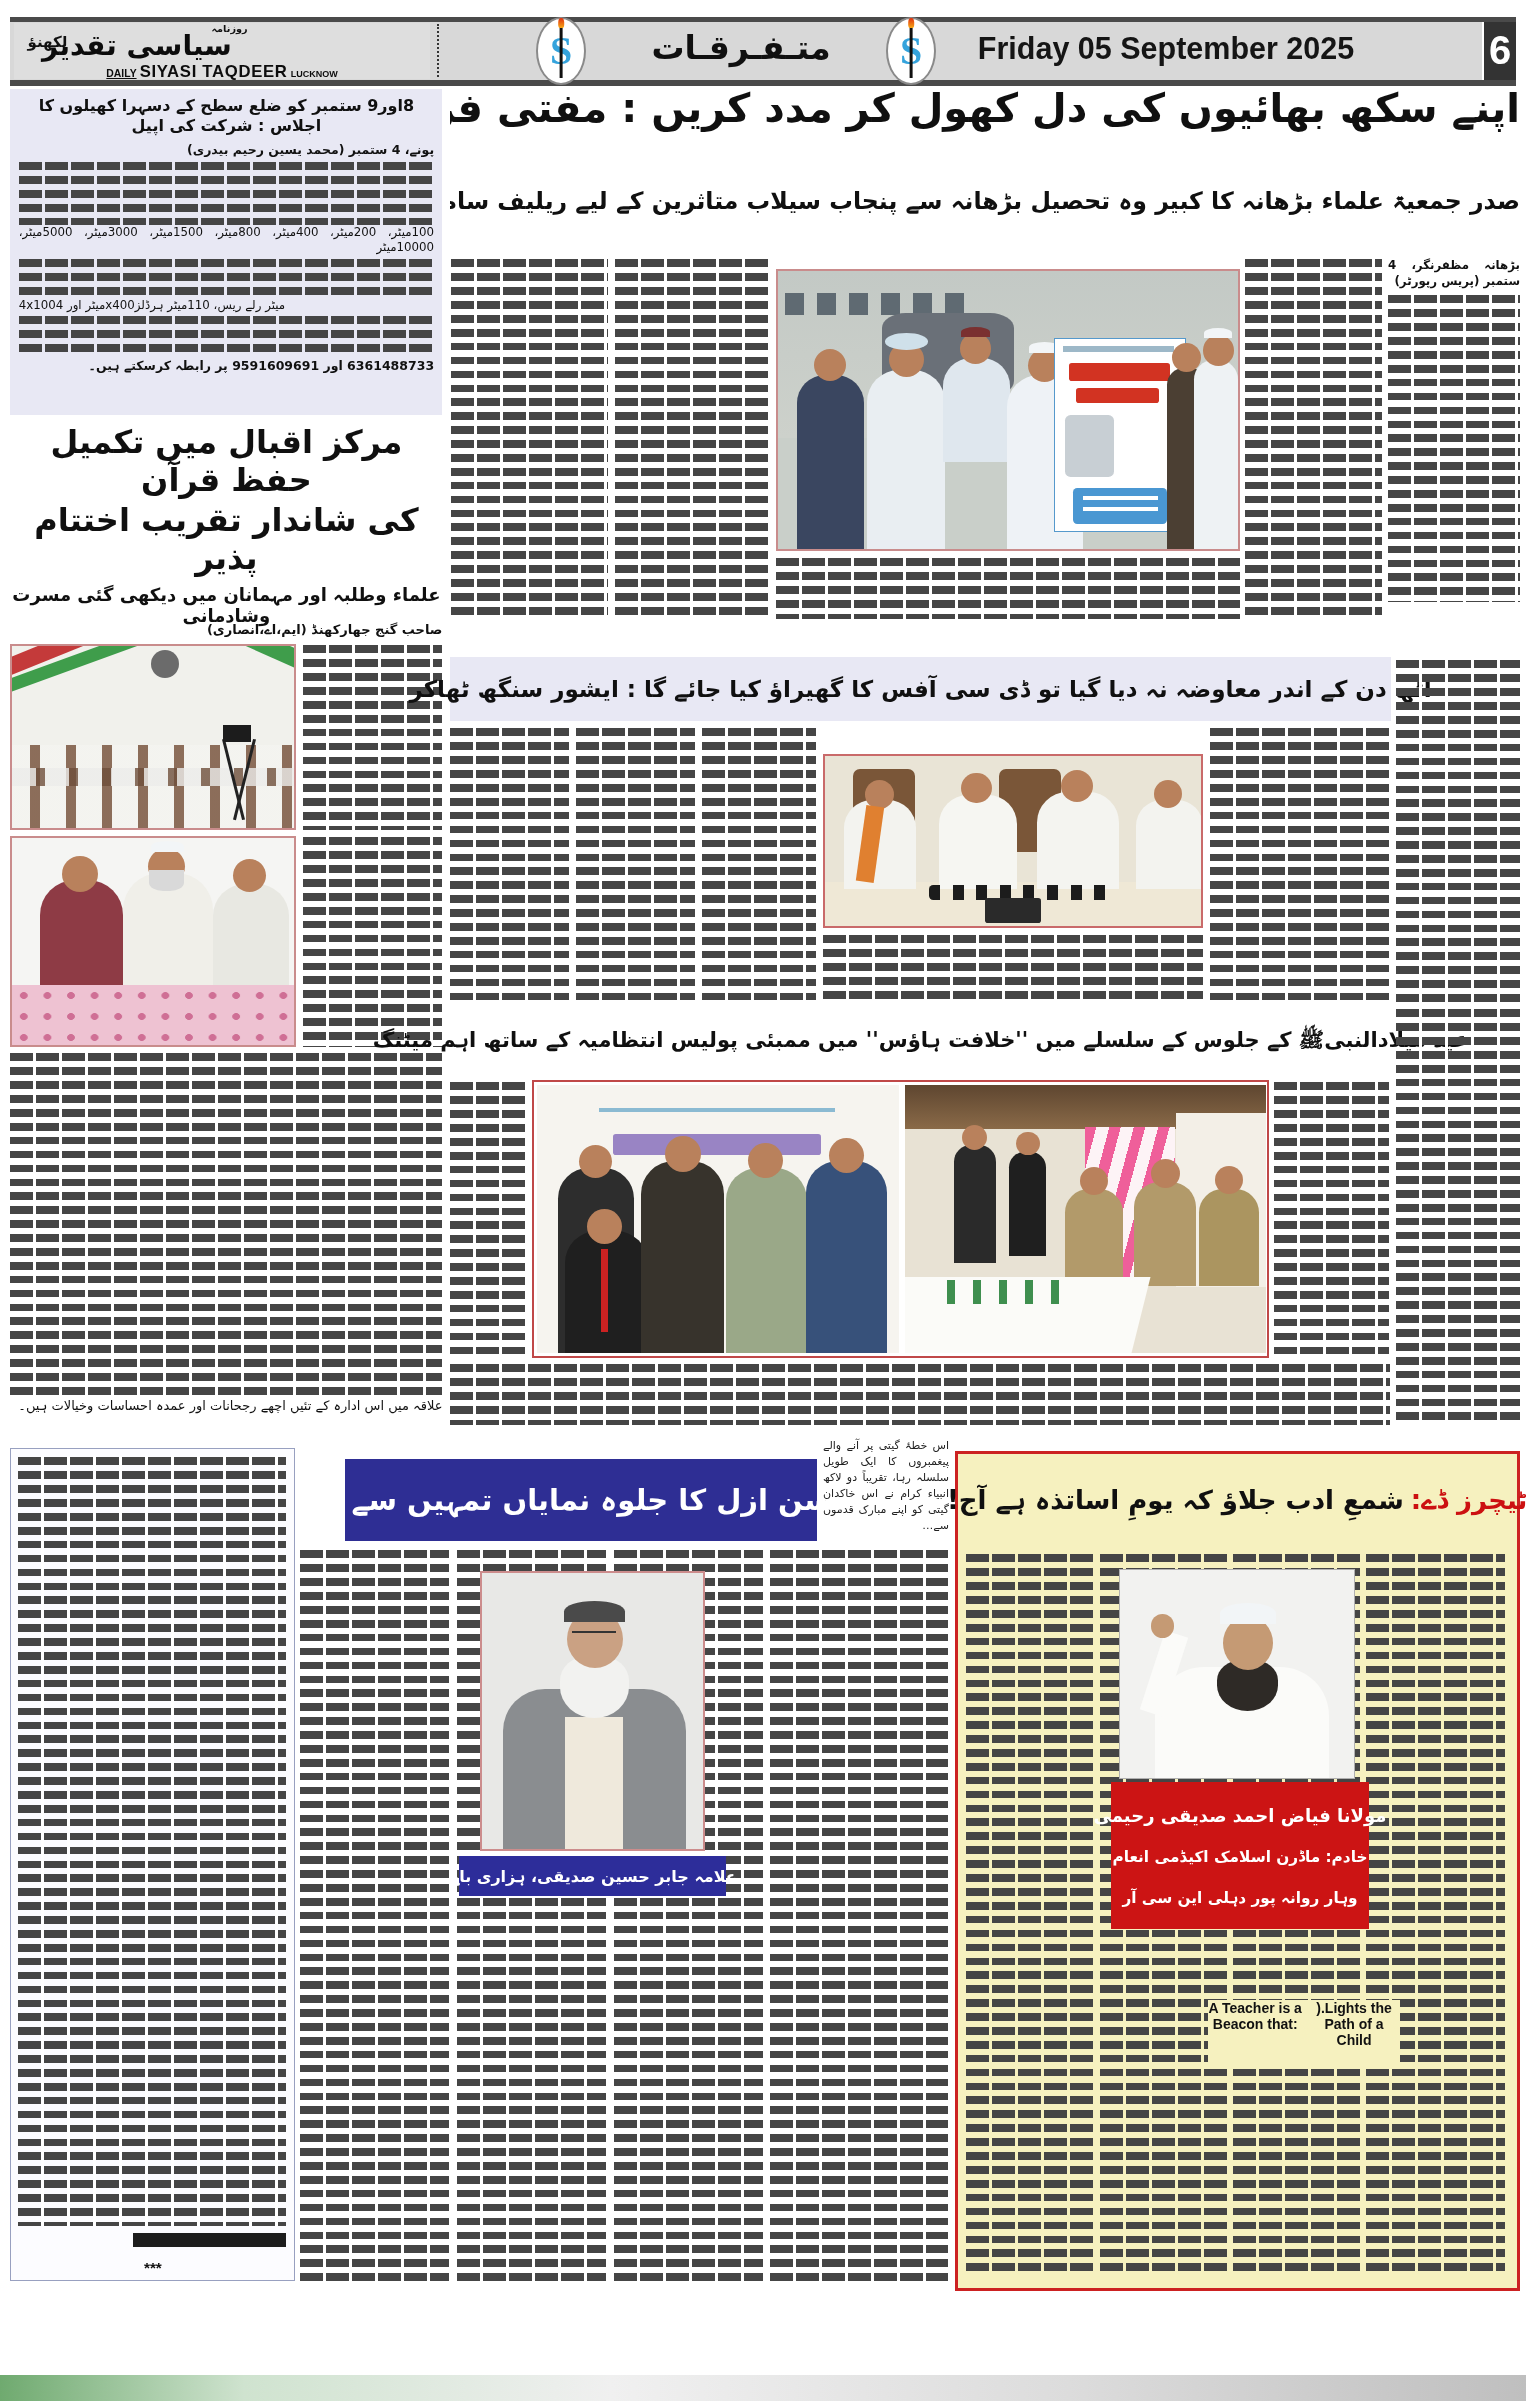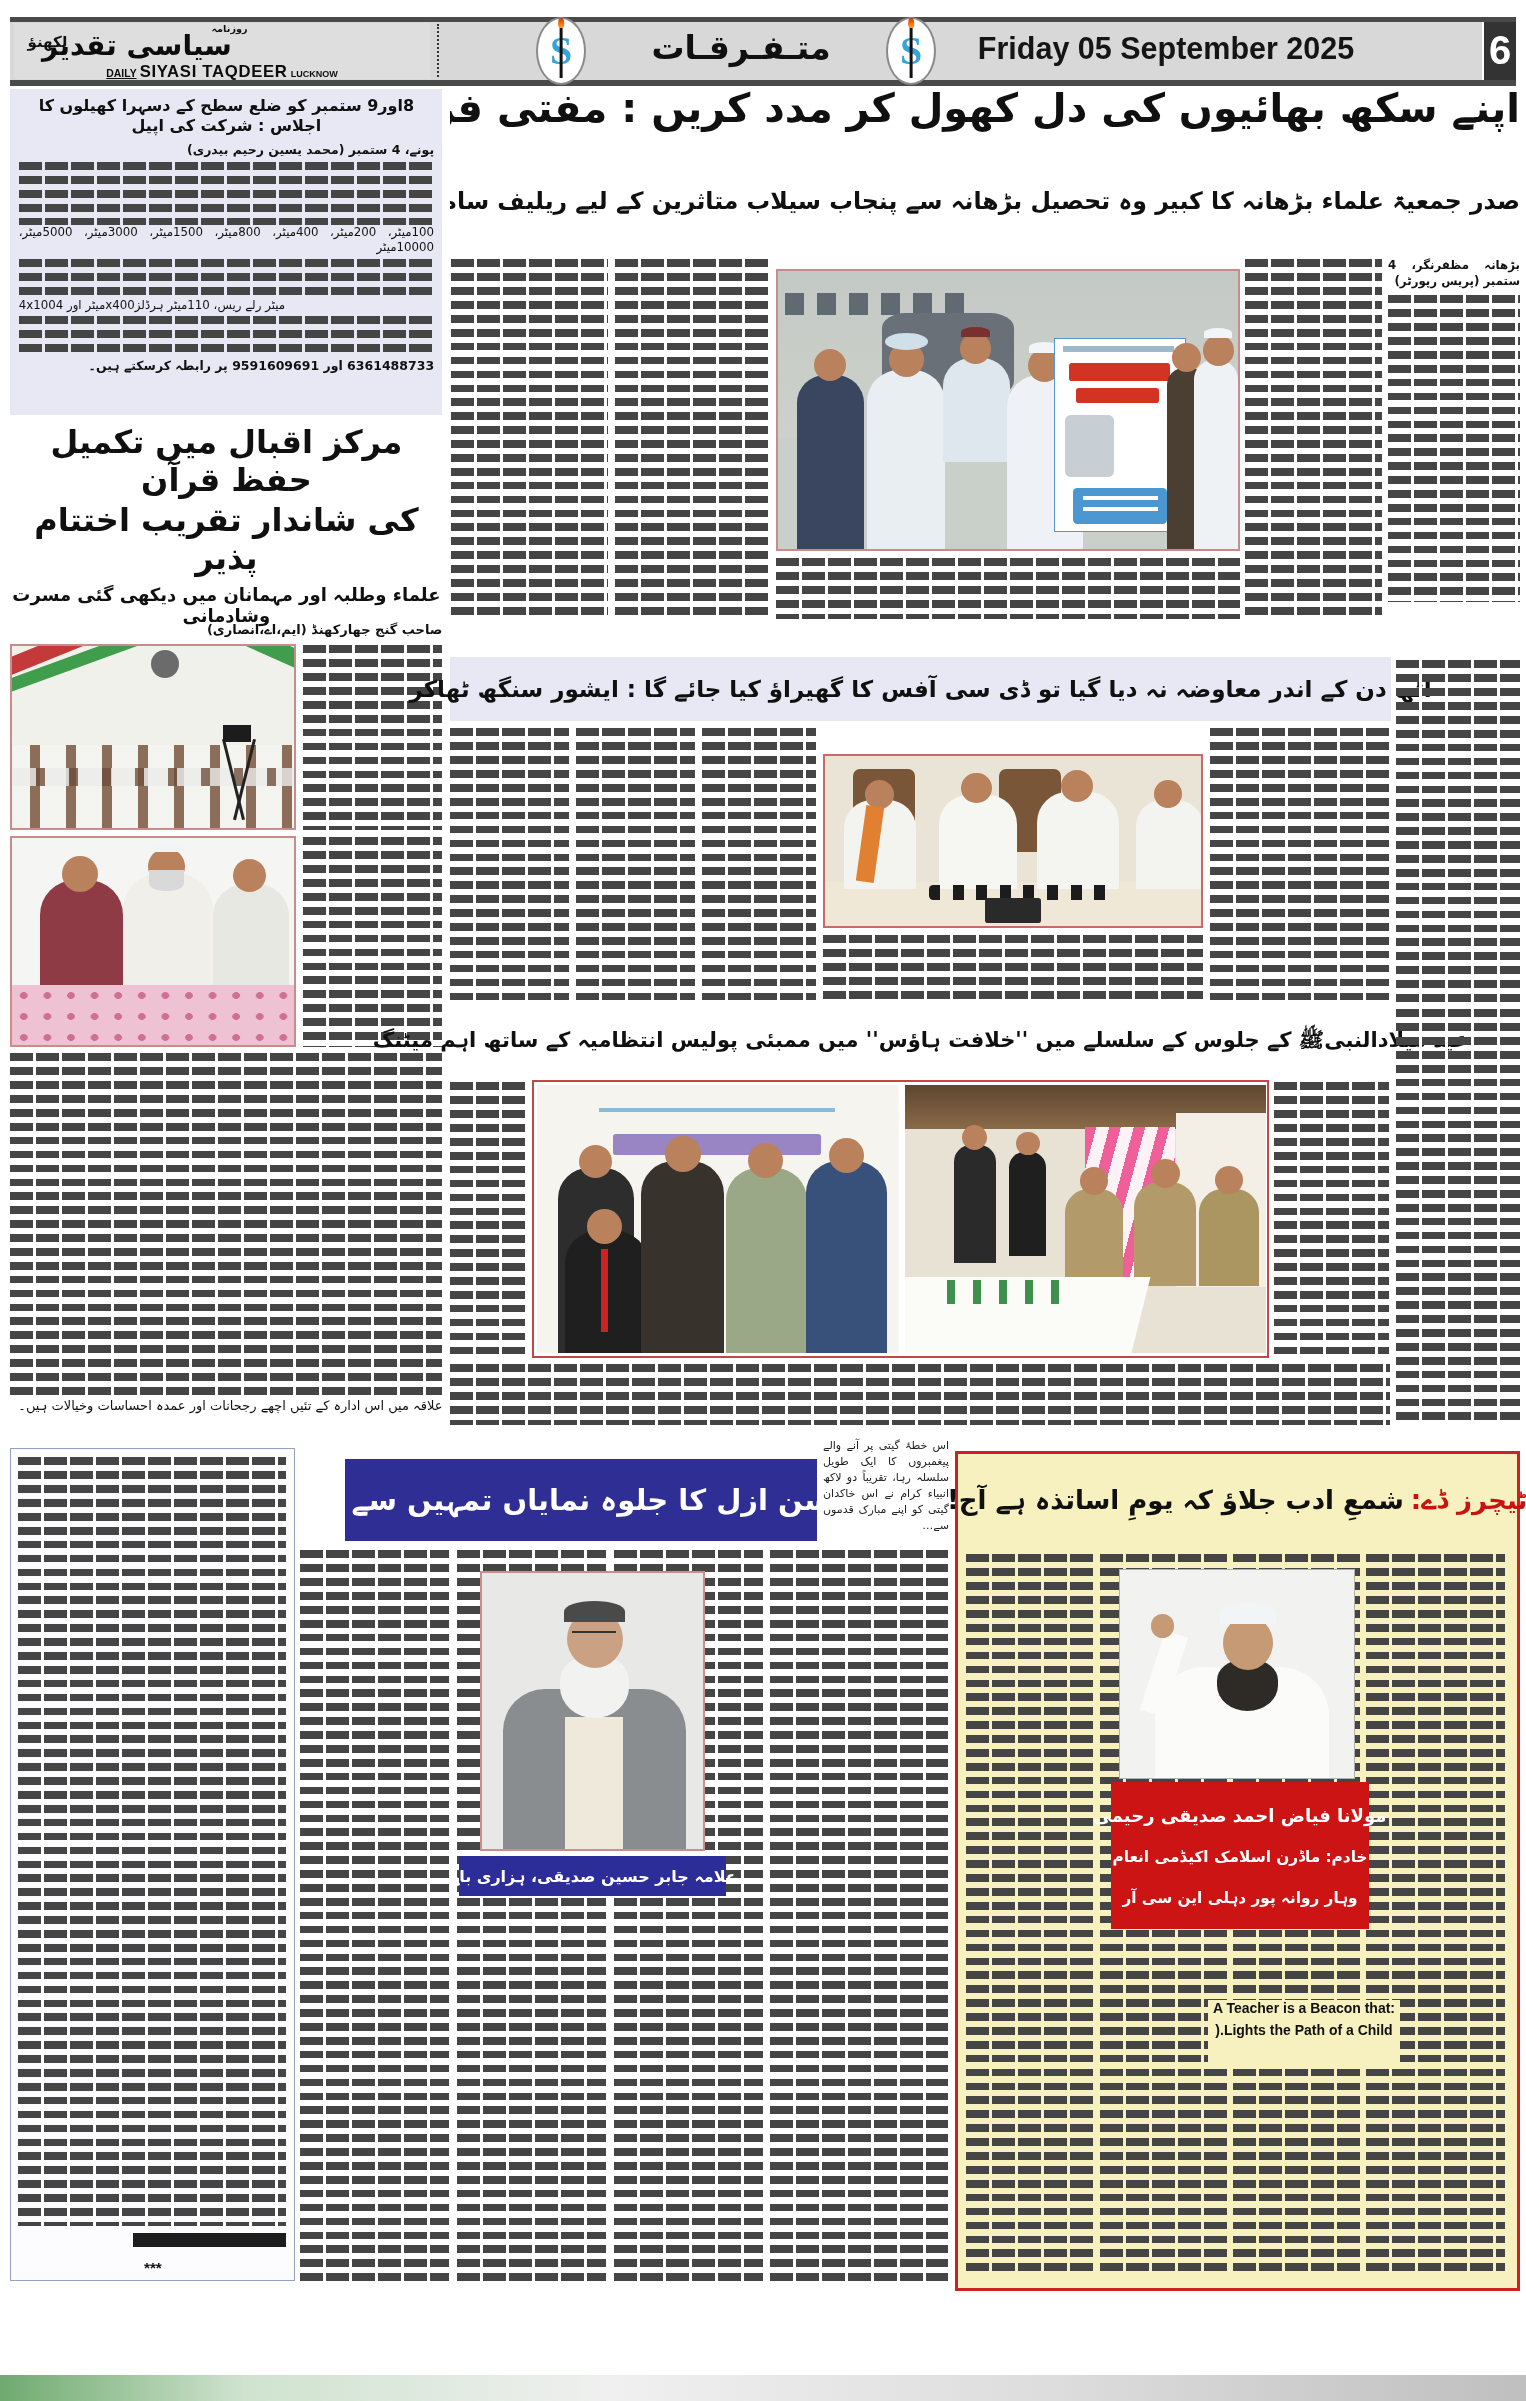--- a/index.html
+++ b/index.html
@@ -278,21 +278,21 @@
       <div class="shape" style="left:32px;top:62px;width:23.6px;height:83px;background:#fbfbf9;transform:rotate(18deg);"></div>
       <div class="head" style="left:30.5px;top:44px;width:23.6px;height:23.6px;background:#c59a74;"></div>
     </div>
 
     <div class="abs" style="left:153px;top:328px;width:258px;height:147px;background:#cc1414;display:flex;flex-direction:column;align-items:center;justify-content:space-evenly;">
       <span class="u" style="font-size:18px;font-weight:bold;color:#fff;white-space:nowrap;">مولانا فیاض احمد صدیقی رحیمی</span>
       <span class="u" style="font-size:15.3px;font-weight:bold;color:#fff;white-space:nowrap;">خادم: ماڈرن اسلامک اکیڈمی انعام</span>
       <span class="u" style="font-size:15.3px;font-weight:bold;color:#fff;white-space:nowrap;">وہار روانہ پور دہلی این سی آر</span>
     </div>
 
-    <div class="abs" style="left:250px;top:546px;width:192px;height:67px;background:#f6f1bf;display:flex;flex-direction:column;justify-content:flex-start;gap:5.6px;">
+    <div class="abs" style="left:250px;top:546px;width:192px;height:67px;background:#f6f1bf;display:flex;justify-content:space-between;gap:5.6px;">
       <span class="lat" style="font-size:14px;font-weight:bold;color:#111;text-align:center;">A Teacher is a Beacon that:</span>
       <span class="lat" style="font-size:14px;font-weight:bold;color:#111;text-align:center;">).Lights the Path of a Child</span>
     </div>
   </div>
 
   <div class="abs" style="left:0;top:2375px;width:1527px;height:26px;
               background:linear-gradient(90deg,#6faa6f 0%,#cfe3cf 16%,#f0f0f0 40%,#dcdcdc 70%,#bfbfbf 100%);"></div>
 </div>
 
 

